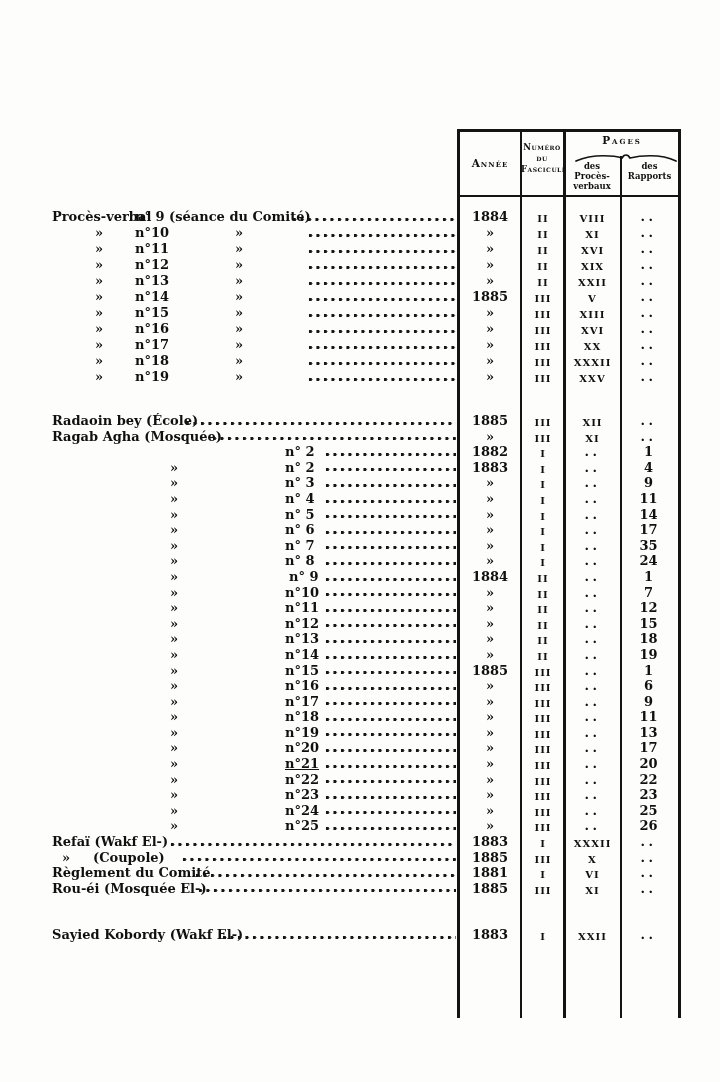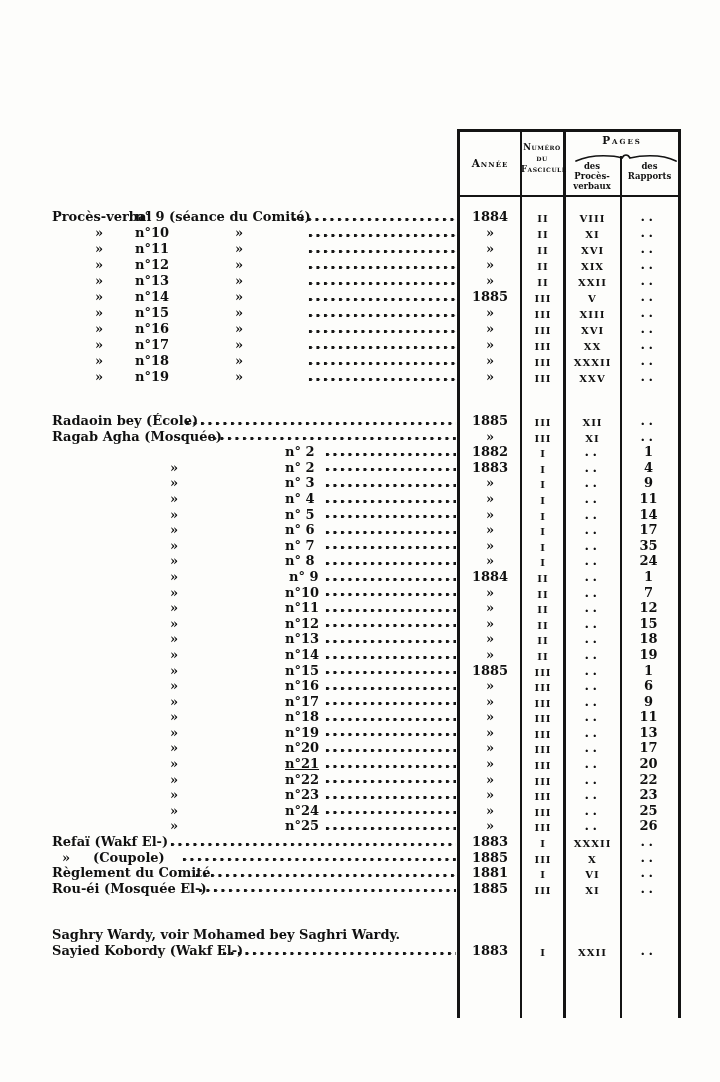--- a/index.html
+++ b/index.html
@@ -466,23 +466,20 @@
       <div class="row" style="height: 15.6px;">
         <span class="seg" style="left: 52px;">Rou-éi (Mosquée El-)</span>
         <span class="dots" style="left: 198px;"></span>
         <span class="cell c-annee">1885</span>
         <span class="cell c-fasc rn">III</span>
         <span class="cell c-pv rn">XI</span>
         <span class="cell c-rap dd">..</span>
       </div>
       <div style="height: 31px;"></div>
       <div class="row" style="height: 15.6px;">
-        <span class="seg" style="left: 52px;">Saghry Wardy, voir Mohamed bey Saghri Wardy.</span>
-      </div>
-      <div class="row" style="height: 15.6px;">
         <span class="seg" style="left: 52px;">Sayied Kobordy (Wakf El-)</span>
         <span class="dots" style="left: 222px;"></span>
         <span class="cell c-annee">1883</span>
         <span class="cell c-fasc rn">I</span>
         <span class="cell c-pv rn">XXII</span>
         <span class="cell c-rap dd">..</span>
       </div>
     </div>
 
 </div>

